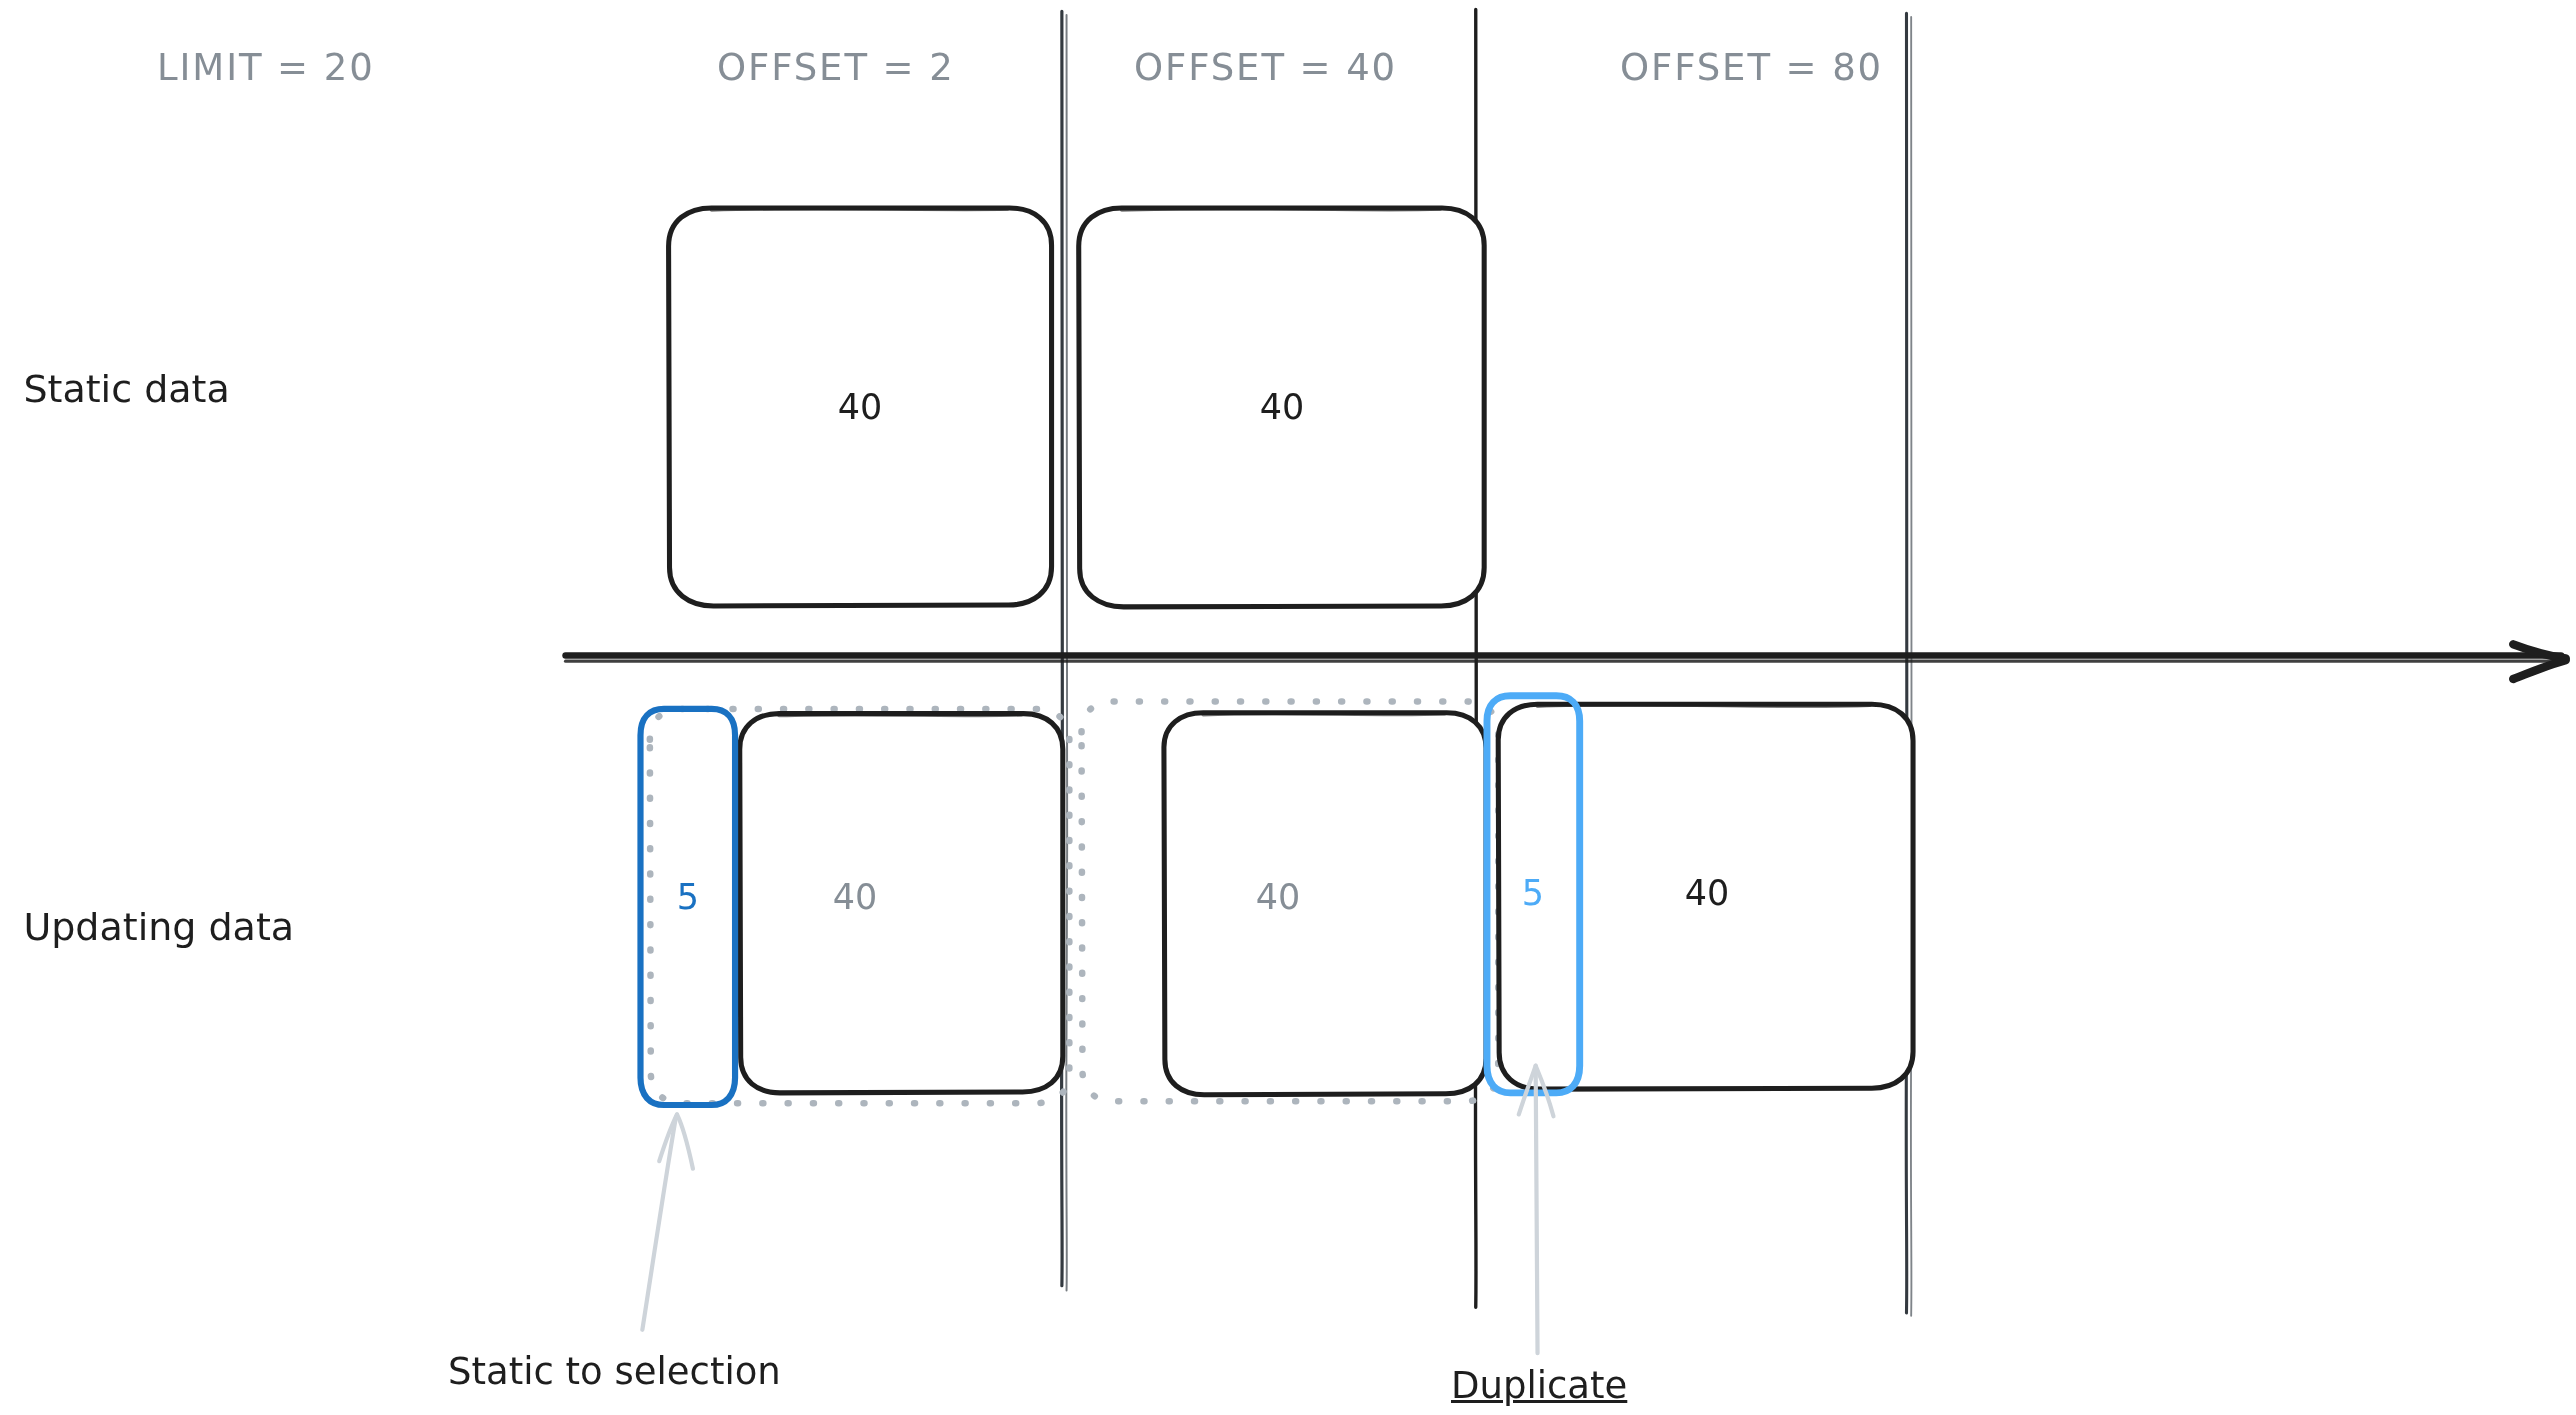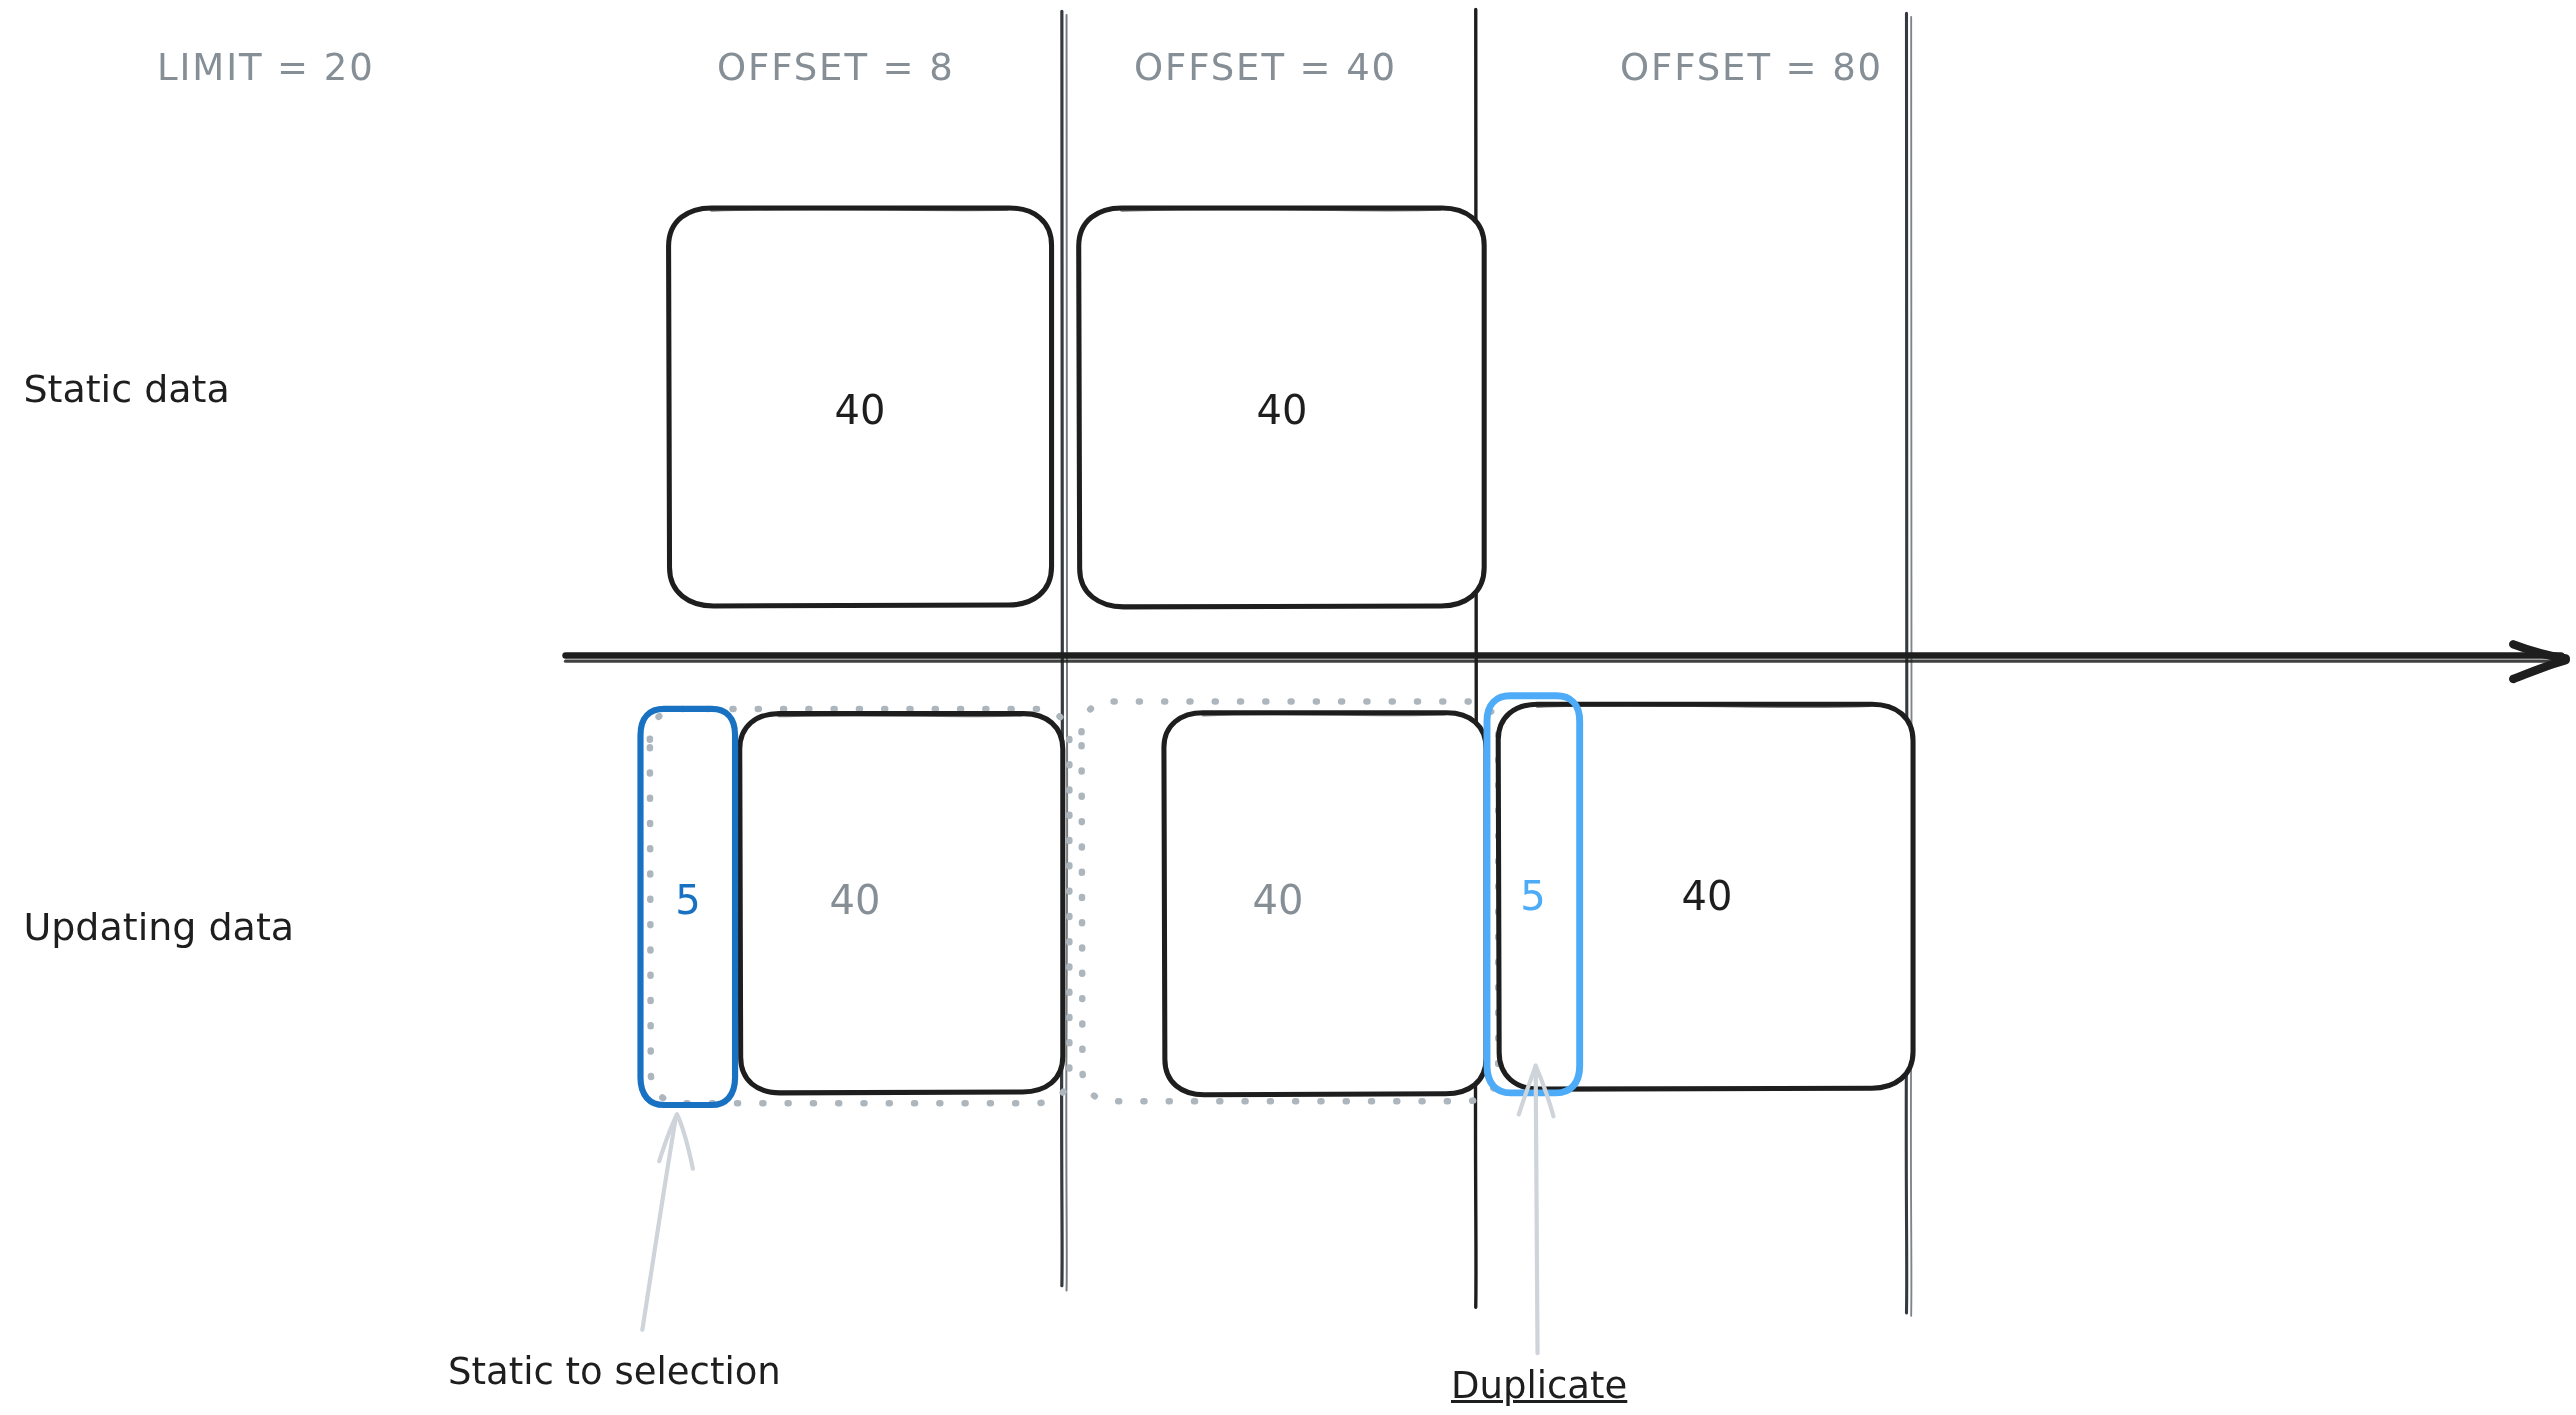--- a/index.html
+++ b/index.html
@@ -39,21 +39,21 @@
   .rowlabel {
     font-size: 38px;
     color: #1e1e1e;
     text-align: right;
   }
   .annot {
     font-size: 37px;
     color: #1e1e1e;
   }
   .boxnum {
-    font-size: 40px;
+    font-size: 35px;
     color: #1e1e1e;
     text-align: center;
   }
   .boxnum.muted { color: #868e96; }
   .boxnum.blue-strong { color: #1971c2; }
   .boxnum.blue-light { color: #4dabf7; }
 </style>
 </head>
 <body>
 
@@ -141,21 +141,21 @@
     <g>
       <path d="M1642,1445 C1641,1330 1640,1220 1640,1140" stroke="#ced4da" stroke-width="4.5" fill="none" stroke-linecap="round"></path>
       <path d="M1622,1190 C1630,1165 1636,1150 1640,1138" stroke="#ced4da" stroke-width="4.5" fill="none" stroke-linecap="round"></path>
       <path d="M1659,1192 C1652,1166 1645,1150 1640,1138" stroke="#ced4da" stroke-width="4.5" fill="none" stroke-linecap="round"></path>
     </g>
 
   </svg>
 
   <div class="lbl hdr" style="left:157px; top:49px;">LIMIT = 20</div>
 
-  <div class="lbl hdr" style="left:717px; top:49px;">OFFSET = 8</div>
+  <div class="lbl hdr" style="left:717px; top:49px;">OFFSET = 2</div>
 
   <div class="lbl hdr" style="left:1134px; top:49px;">OFFSET = 40</div>
 
   <div class="lbl hdr" style="left:1596px; top:49px;margin-left:24px;">OFFSET = 80</div>
 
   <div class="lbl rowlabel" style="left:23.4px; top:370px;">Static data</div>
 
   <div class="lbl rowlabel" style="left:23.4px; top:908px;">Updating data</div>
 
   <div class="lbl boxnum" style="left:818px; top:390px; width:84px;">40</div>

